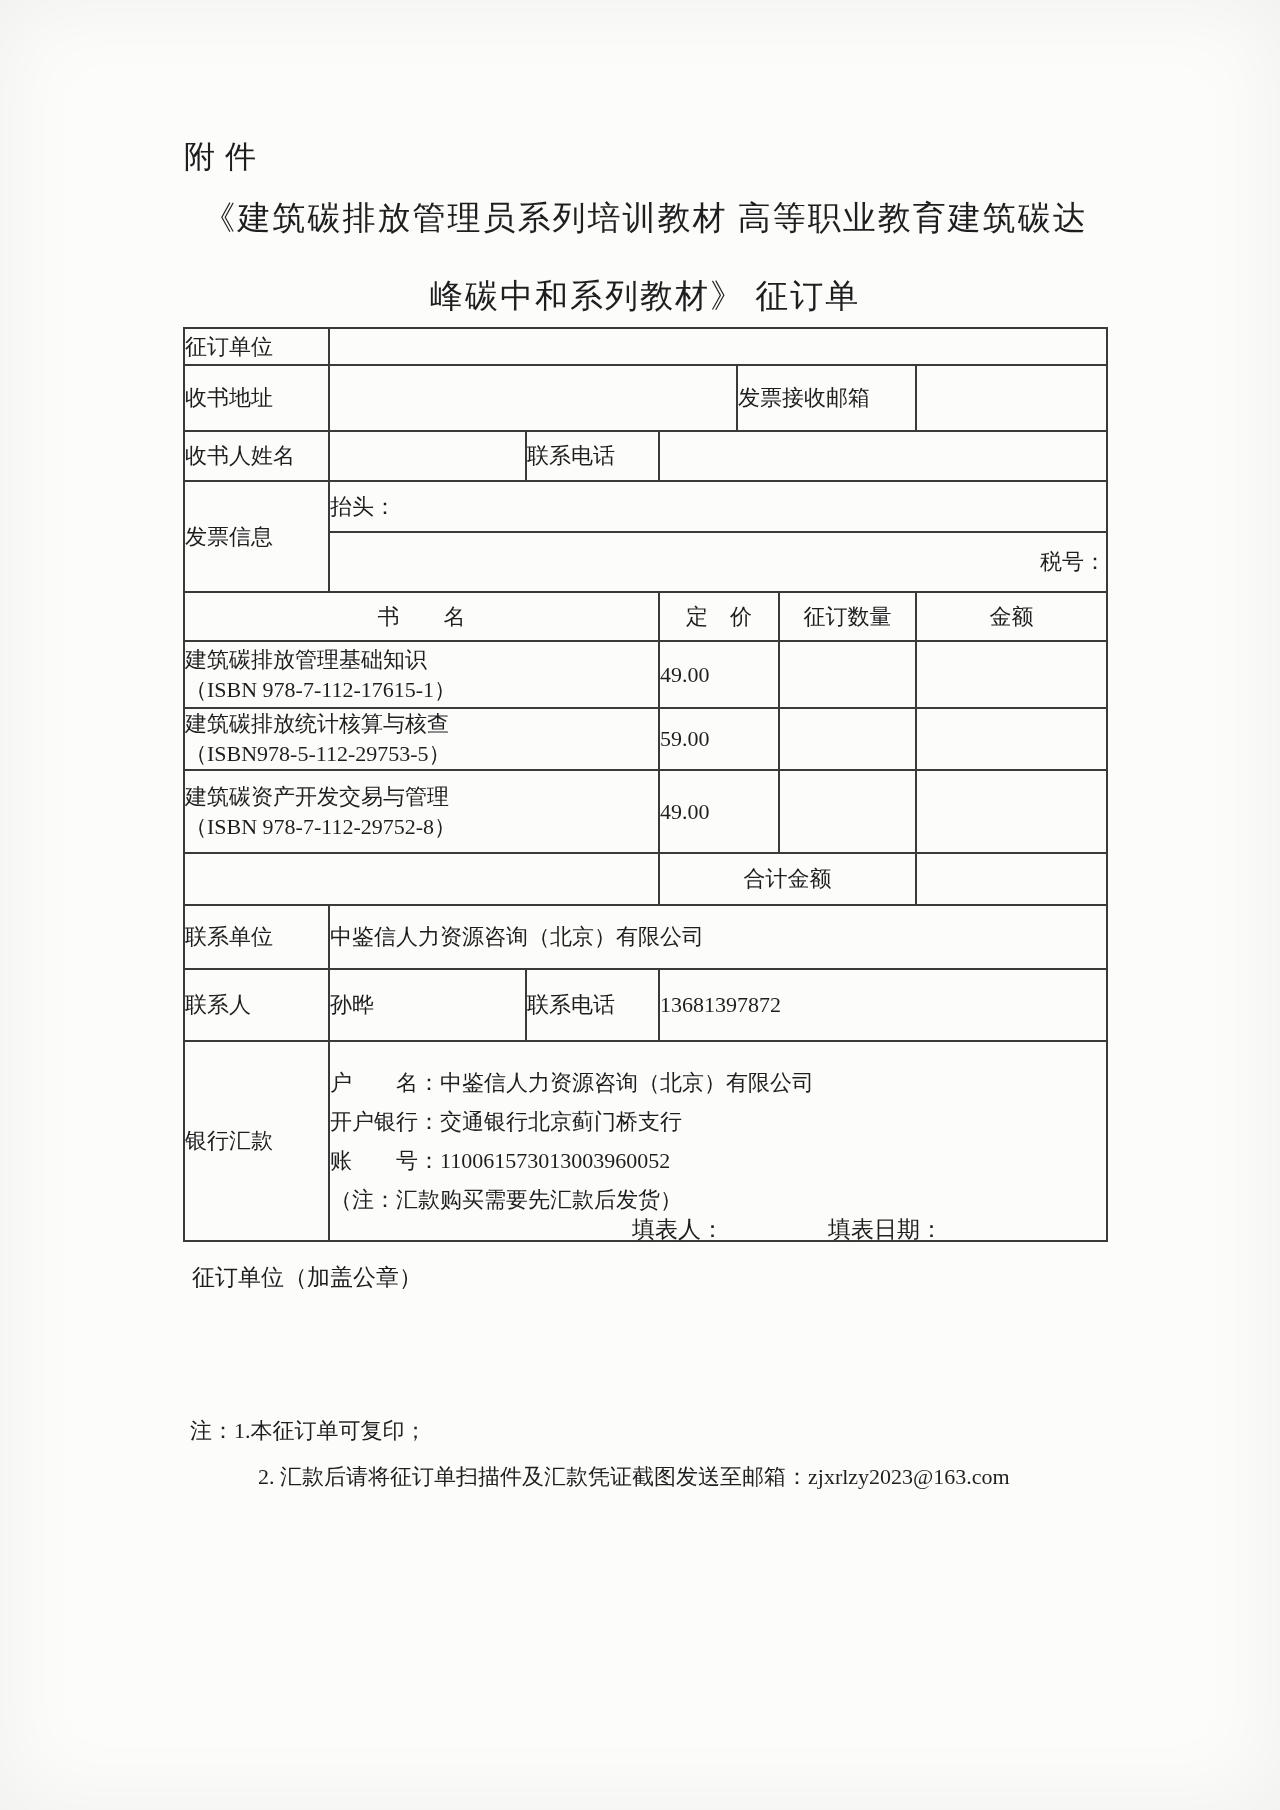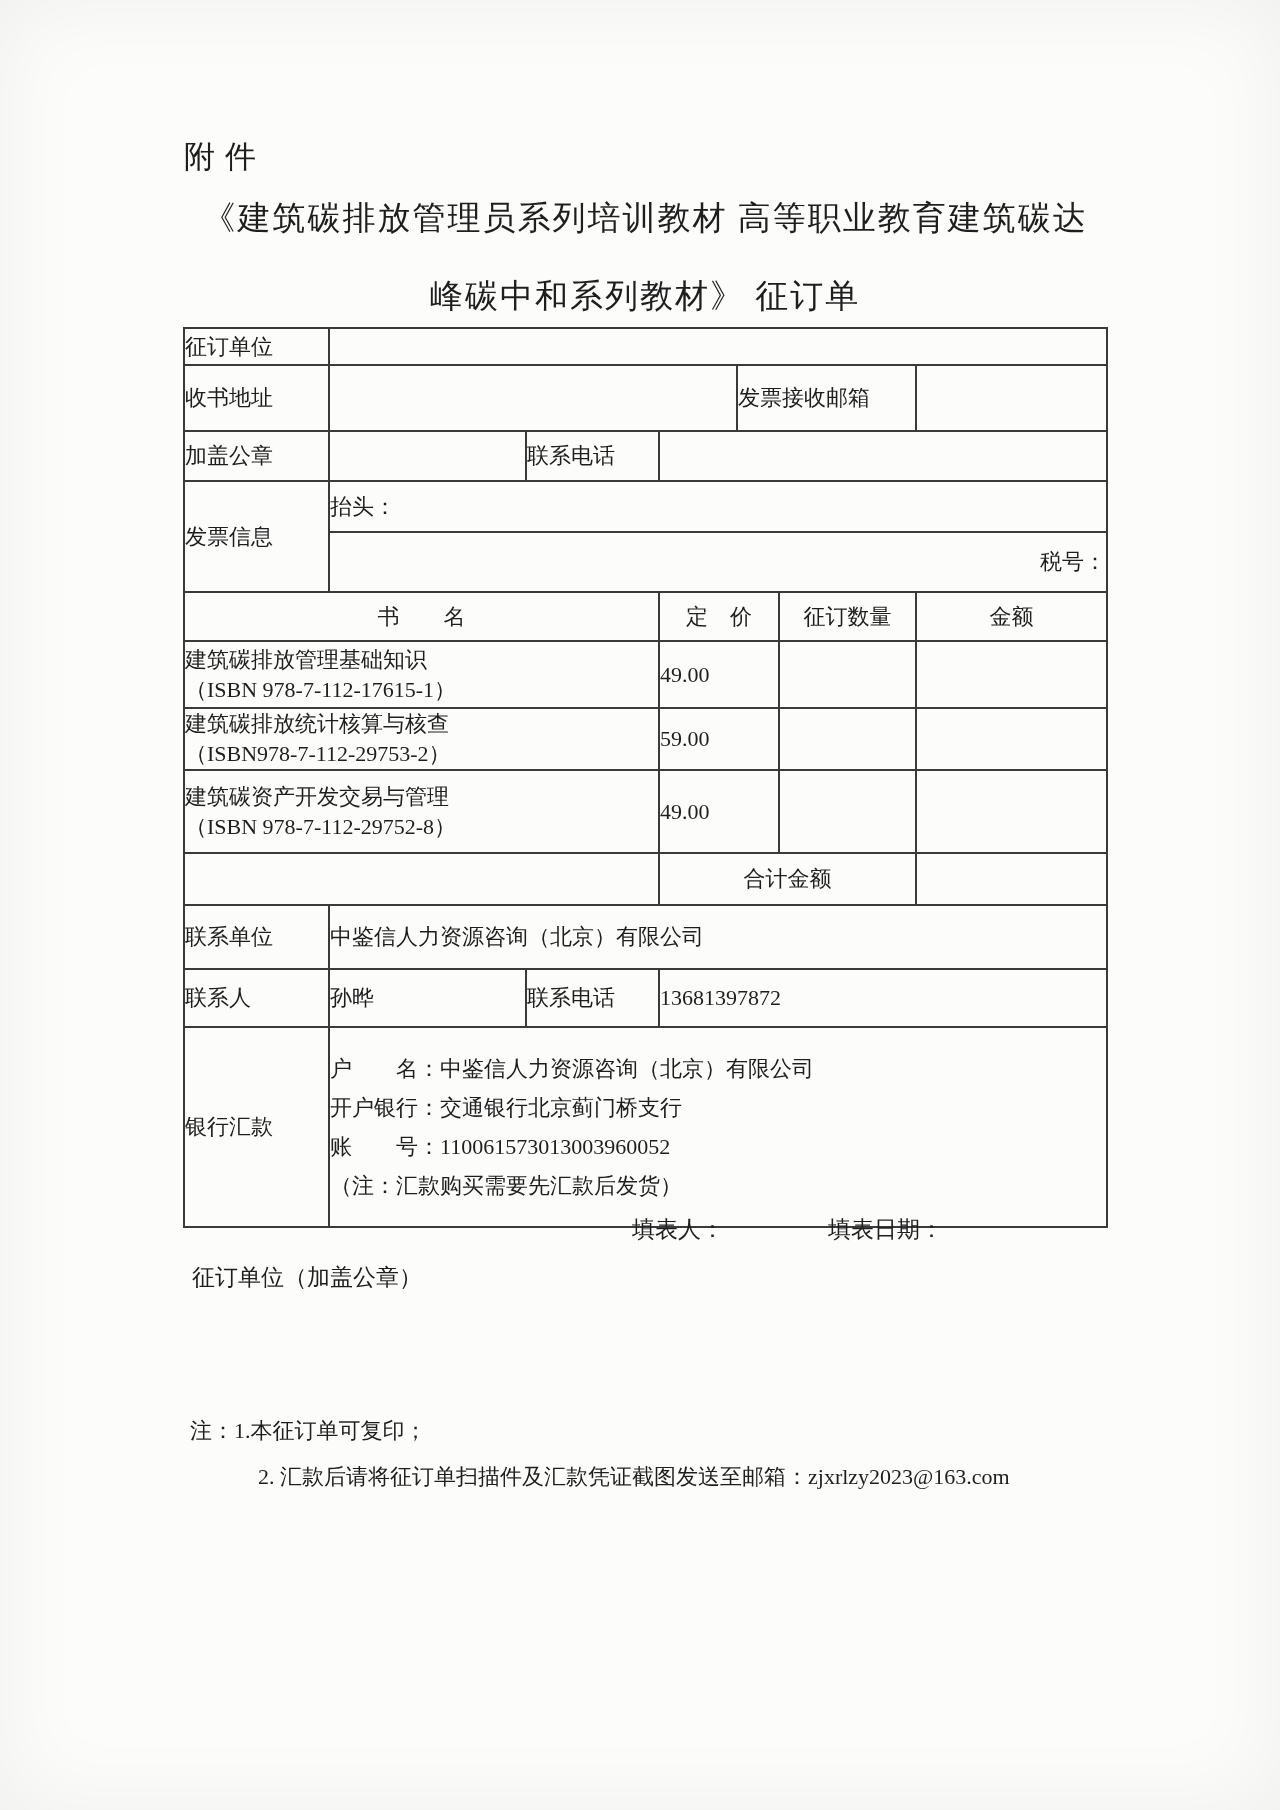--- a/index.html
+++ b/index.html
@@ -45,21 +45,21 @@
   .r2  { height: 66px; }
   .r3  { height: 50px; }
   .r4  { height: 51px; }
   .r5  { height: 60px; text-align: right; }
   .r6  { height: 49px; }
   .r7  { height: 67px; }
   .r8  { height: 62px; }
   .r9  { height: 83px; }
   .r10 { height: 52px; }
   .r11 { height: 64px; }
-  .r12 { height: 58px; }
+  .r12 { height: 72px; }
   .r13 { height: 200px; }
 
   .lbl  { padding-left: 11px; }
   .val  { padding-left: 16px; }
   .ctr  { text-align: center; }
   .book-name { padding: 4px 6px 4px 9px; line-height: 30px; }
   .price { padding-left: 12px; }
   .bank-content { padding-left: 20px; line-height: 39px; }
 
   .footer-text {
@@ -103,21 +103,21 @@
   </tr>
 
   <tr class="r2">
     <td class="lbl">收书地址</td>
     <td colspan="3" class="val"></td>
     <td colspan="2" class="lbl">发票接收邮箱</td>
     <td class="val"></td>
   </tr>
 
   <tr class="r3">
-    <td class="lbl">加盖公章</td>
+    <td class="lbl">收书人姓名</td>
     <td class="val"></td>
     <td class="lbl">联系电话</td>
     <td colspan="4" class="val"></td>
   </tr>
 
   <tr class="r4">
     <td rowspan="2" class="lbl">发票信息</td>
     <td colspan="6" class="val">抬头：</td>
   </tr>
   <tr class="r5">
@@ -137,21 +137,21 @@
       <div>（ISBN 978-7-112-17615-1）</div>
     </td>
     <td colspan="2" class="price">49.00</td>
     <td></td>
     <td></td>
   </tr>
 
   <tr class="r8">
     <td colspan="3" class="book-name">
       <div>建筑碳排放统计核算与核查</div>
-      <div>（ISBN978-7-112-29753-2）</div>
+      <div>（ISBN978-5-112-29753-5）</div>
     </td>
     <td colspan="2" class="price">59.00</td>
     <td></td>
     <td></td>
   </tr>
 
   <tr class="r9">
     <td colspan="3" class="book-name">
       <div>建筑碳资产开发交易与管理</div>
       <div>（ISBN 978-7-112-29752-8）</div>

